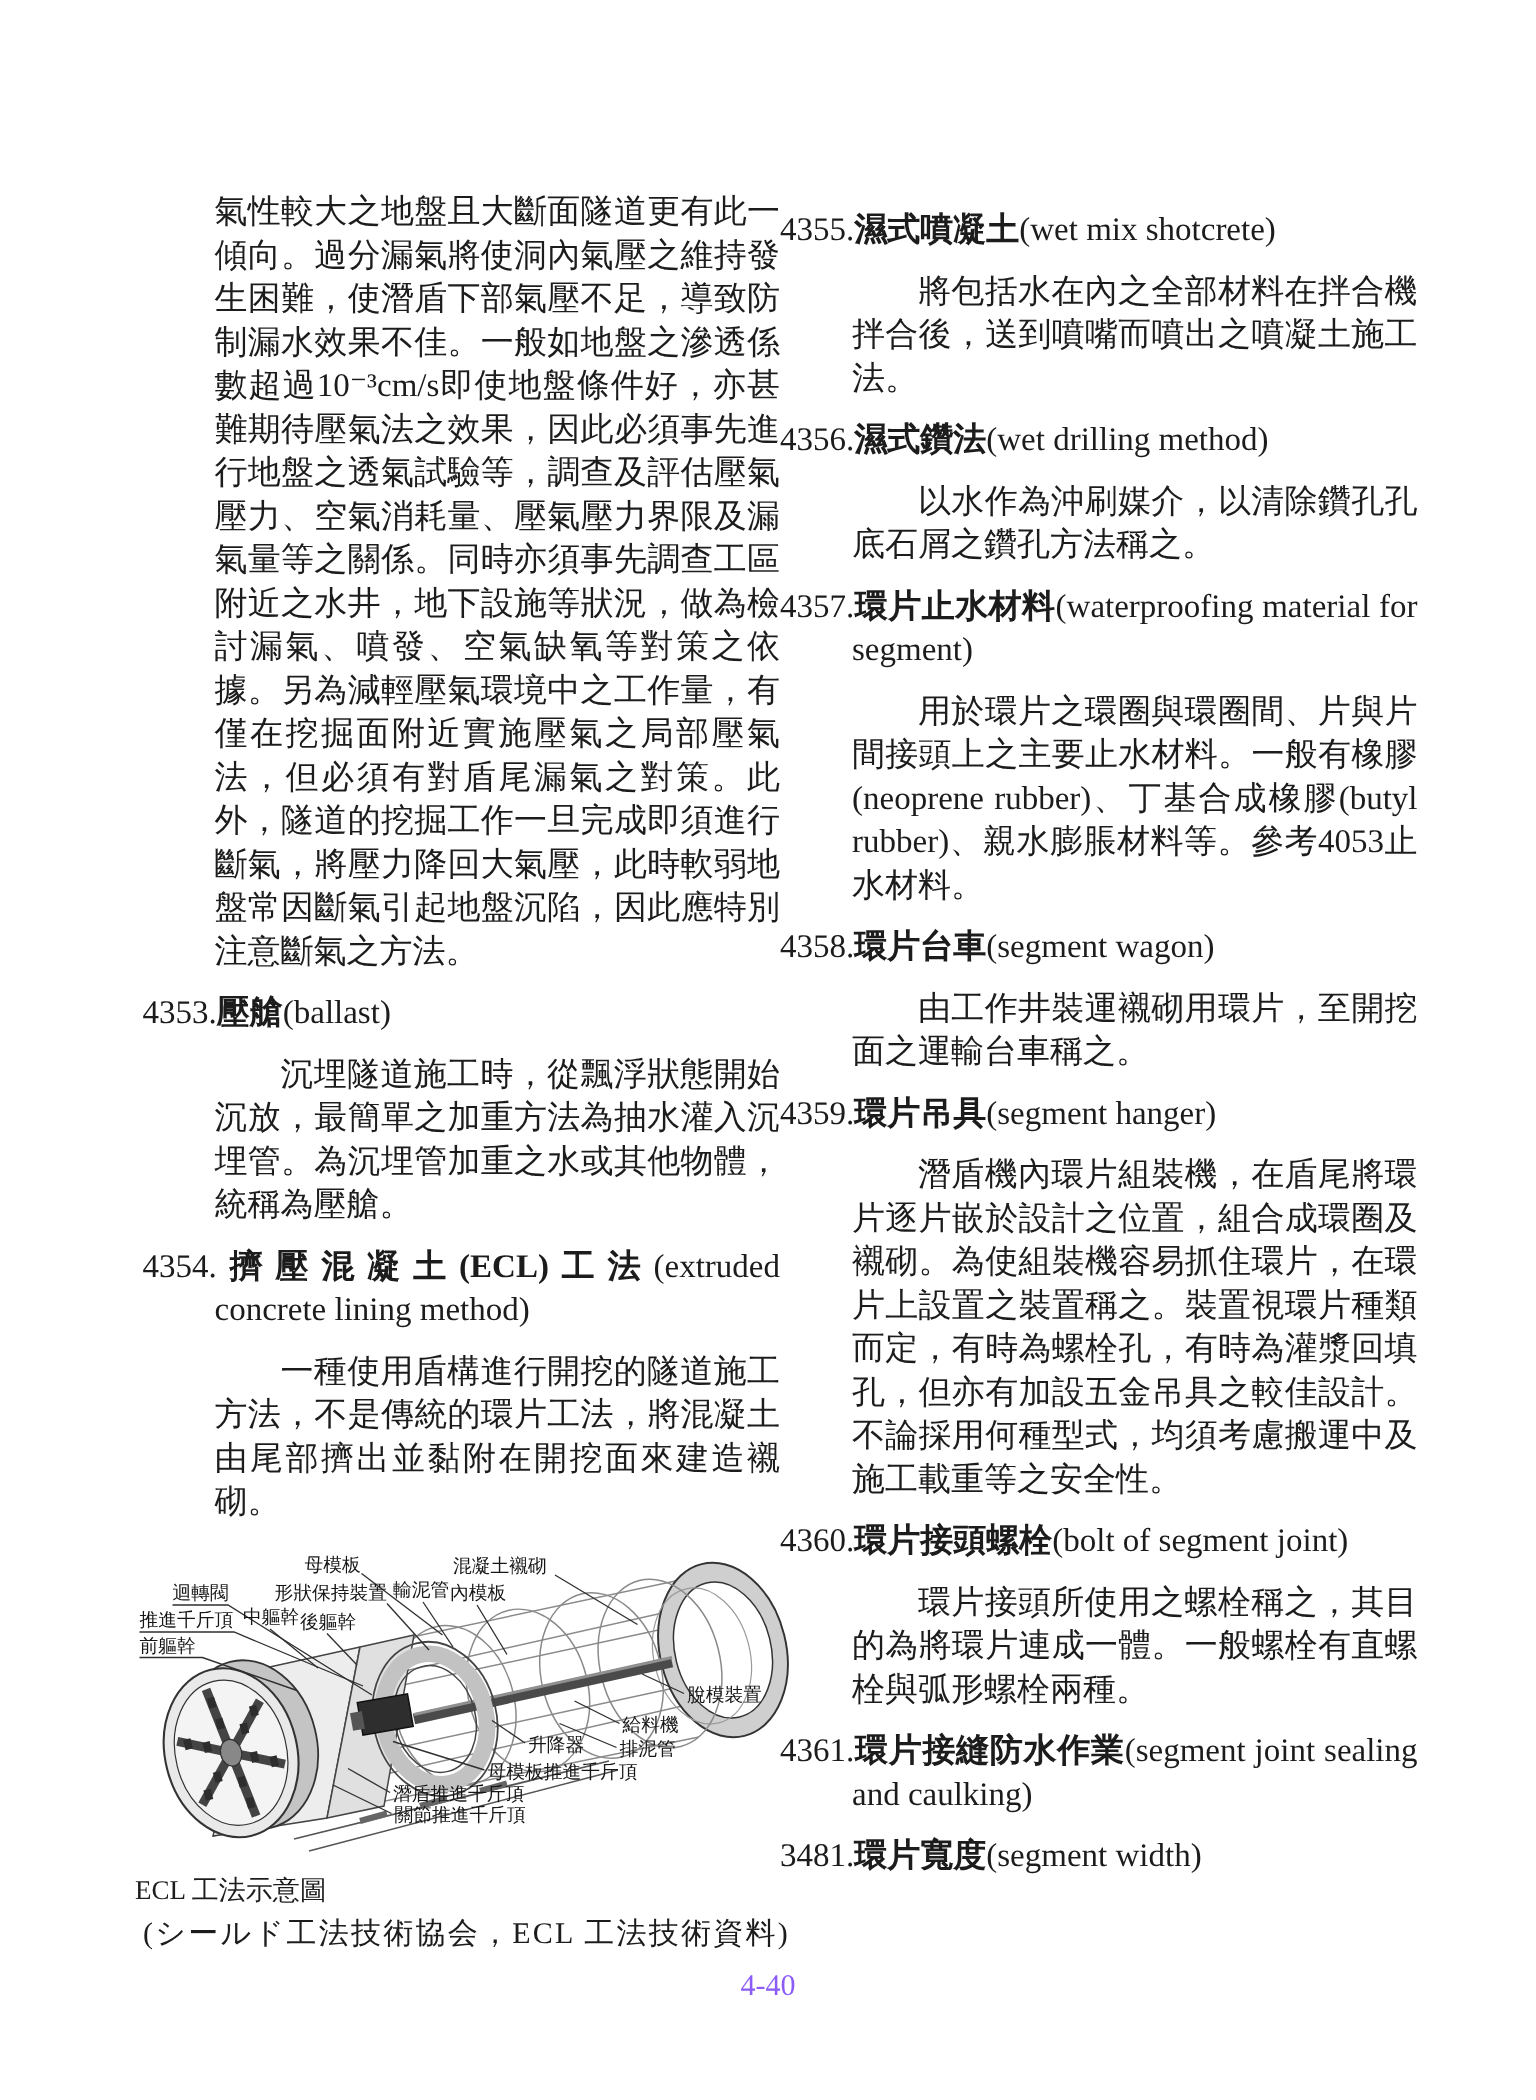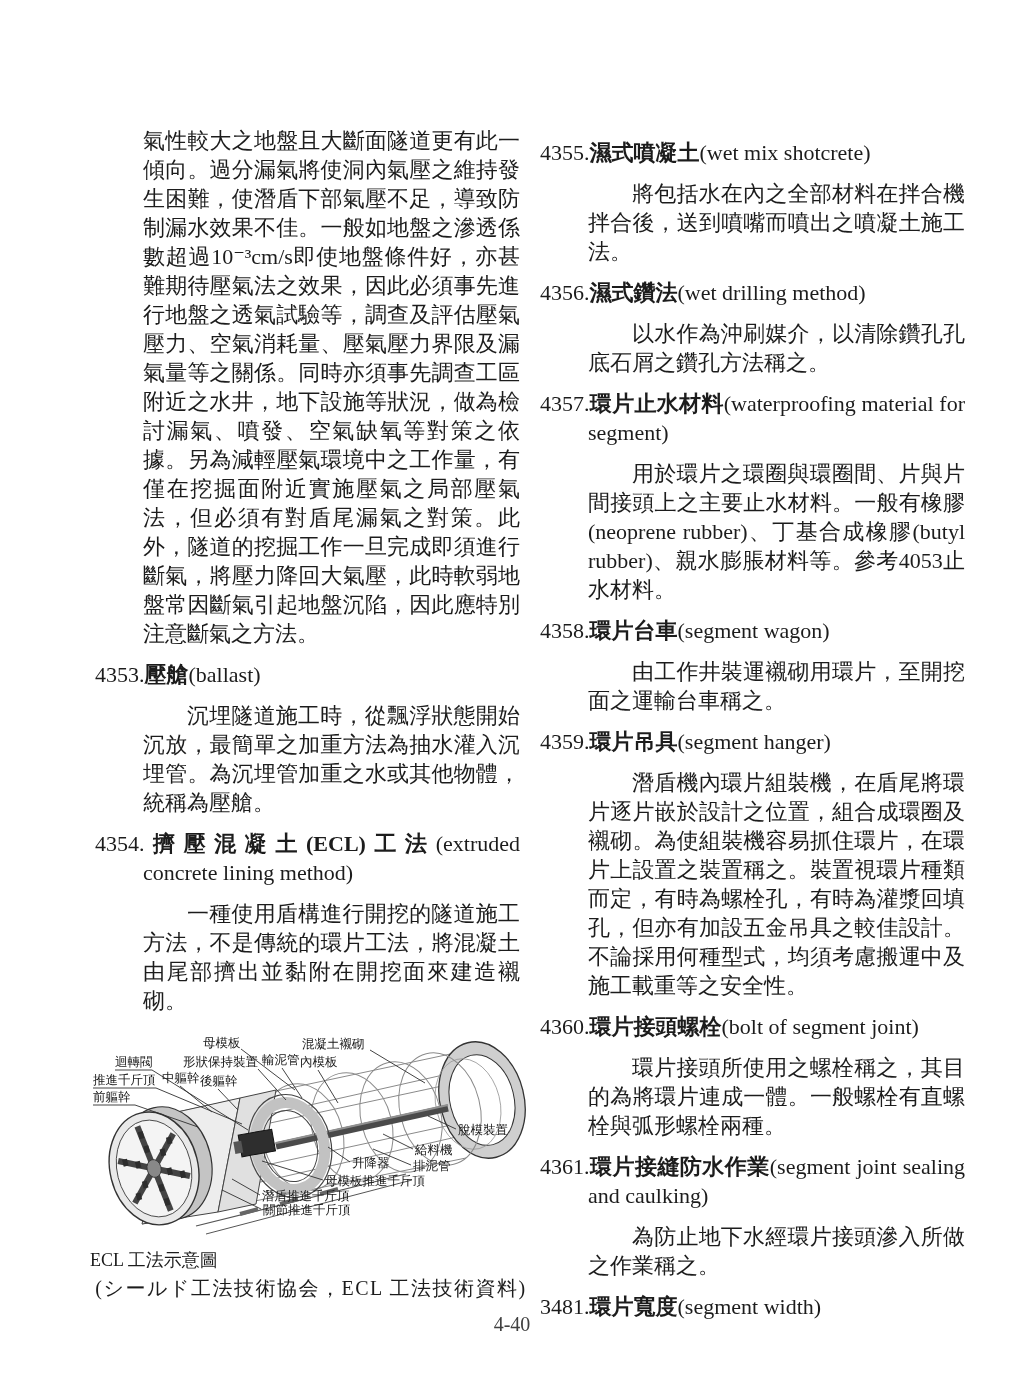--- a/index.html
+++ b/index.html
@@ -1,31 +1,31 @@
 <!DOCTYPE html>
 <html><head>
 <meta charset="utf-8">
 <style>
   html,body{margin:0;padding:0;background:#fff;}
   .page{position:relative;width:1024px;height:1400px;background:#ffffff;overflow:hidden;
         font-family:"Liberation Serif","DejaVu Serif",serif;color:#1c1c1c;border-radius:16px;}
   .col{position:absolute;width:425px;font-size:22px;line-height:29px;text-align:justify;}
   .col-left{left:95px;top:126px;}
-  .col-right{left:540px;top:126px;}
+  .col-right{left:520px;top:126px;}
   .col > :first-child{margin-top:0;}
   .para-cont{margin:0 0 0 48px;text-indent:0;}
   .entry-head{margin-top:12px;padding-left:48px;text-indent:-48px;}
   .entry-head .term{font-weight:bold;}
   .entry-body{margin:12px 0 0 48px;text-indent:44px;}
   .figure{position:absolute;left:90px;top:1028px;width:442px;}
   .figure svg{display:block;}
   .fig-label{font-size:12.5px;fill:#161616;font-family:"Liberation Serif","DejaVu Serif",serif;}
   .fig-caption{font-size:18px;margin-top:5px;color:#1c1c1c;}
   .fig-source{text-align:center;font-size:20px;margin-top:3px;letter-spacing:1.5px;color:#1c1c1c;}
-  .page-number{position:absolute;left:0;right:0;top:1313px;text-align:center;font-size:20px;color:#404040;}
+  .page-number{position:absolute;left:0;right:0;top:1313px;text-align:center;font-size:20px;color:#8b5cf6;}
   .lead{stroke:#2f2f2f;stroke-width:0.9;fill:none;}
   .lat{stroke:#8a8a8a;stroke-width:1;fill:none;}
 </style>
 </head>
 <body>
 
 <div class="page">
 
   <div class="col col-left">
     <p class="para-cont">氣性較大之地盤且大斷面隧道更有此一傾向。過分漏氣將使洞內氣壓之維持發生困難，使潛盾下部氣壓不足，導致防制漏水效果不佳。一般如地盤之滲透係數超過10⁻³cm/s即使地盤條件好，亦甚難期待壓氣法之效果，因此必須事先進行地盤之透氣試驗等，調查及評估壓氣壓力、空氣消耗量、壓氣壓力界限及漏氣量等之關係。同時亦須事先調查工區附近之水井，地下設施等狀況，做為檢討漏氣、噴發、空氣缺氧等對策之依據。另為減輕壓氣環境中之工作量，有僅在挖掘面附近實施壓氣之局部壓氣法，但必須有對盾尾漏氣之對策。此外，隧道的挖掘工作一旦完成即須進行斷氣，將壓力降回大氣壓，此時軟弱地盤常因斷氣引起地盤沉陷，因此應特別注意斷氣之方法。</p>
@@ -182,21 +182,20 @@
       <div class="entry-body">潛盾機內環片組裝機，在盾尾將環片逐片嵌於設計之位置，組合成環圈及襯砌。為使組裝機容易抓住環片，在環片上設置之裝置稱之。裝置視環片種類而定，有時為螺栓孔，有時為灌漿回填孔，但亦有加設五金吊具之較佳設計。不論採用何種型式，均須考慮搬運中及施工載重等之安全性。</div>
     </div>
 
     <div class="entry">
       <div class="entry-head"><span>4360.</span><span class="term">環片接頭螺栓</span><span>(bolt of segment joint)</span></div>
       <div class="entry-body">環片接頭所使用之螺栓稱之，其目的為將環片連成一體。一般螺栓有直螺栓與弧形螺栓兩種。</div>
     </div>
 
     <div class="entry">
       <div class="entry-head"><span>4361.</span><span class="term">環片接縫防水作業</span><span>(segment joint sealing and caulking)</span></div>
-      <div class="entry-body">為防止地下水經環片接頭滲入所做之作業稱之。</div>
     </div>
 
     <div class="entry">
       <div class="entry-head"><span>3481.</span><span class="term">環片寬度</span><span>(segment width)</span></div>
     </div>
   </div>
 
   <div class="page-number">4-40</div>
 
 </div>

